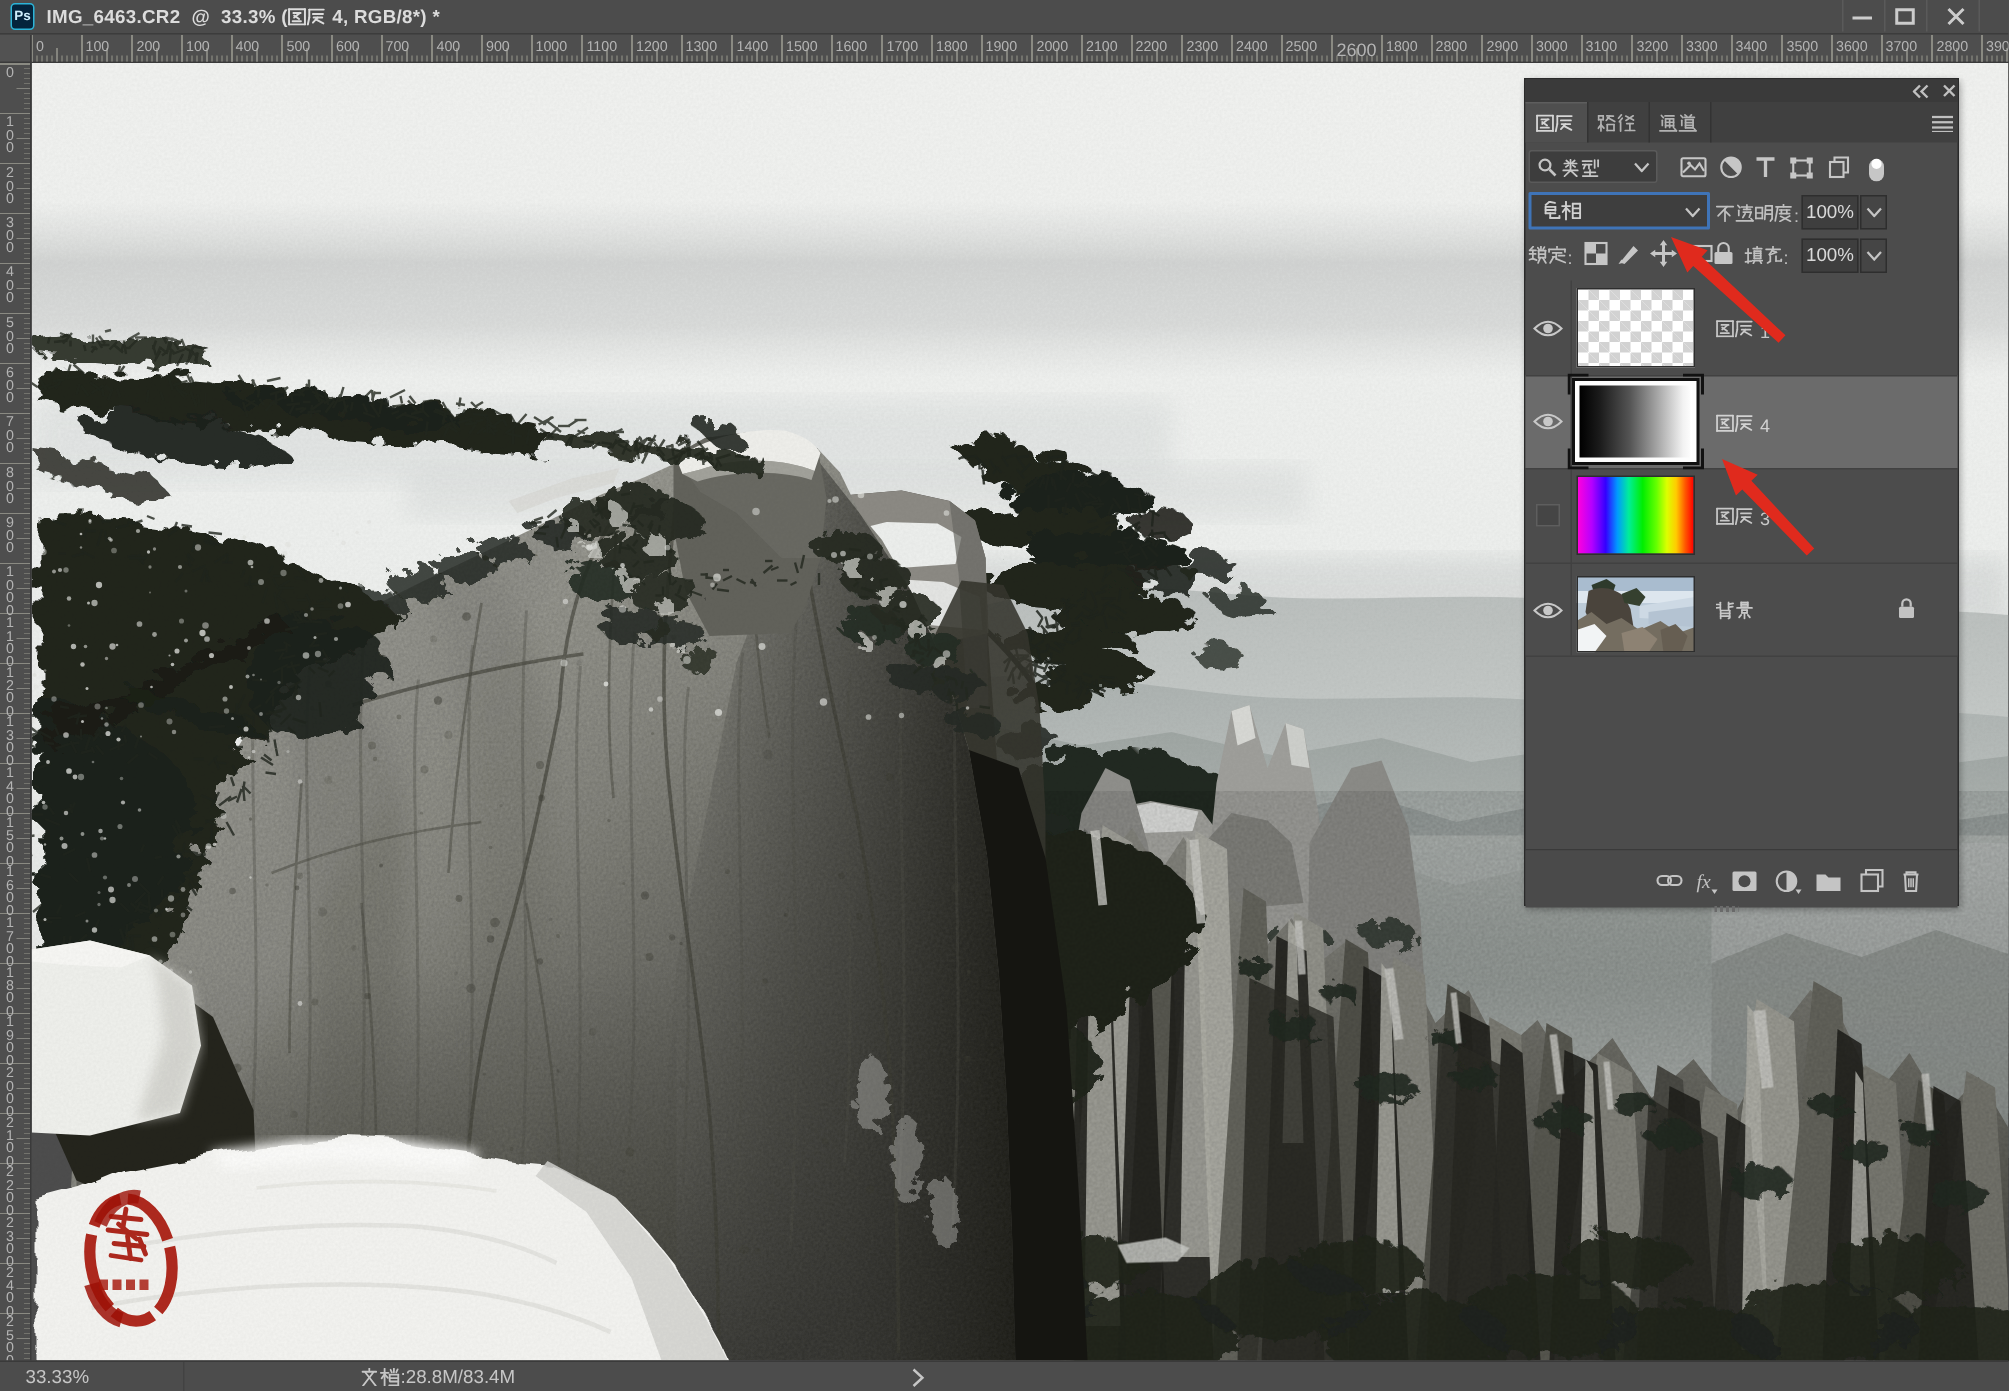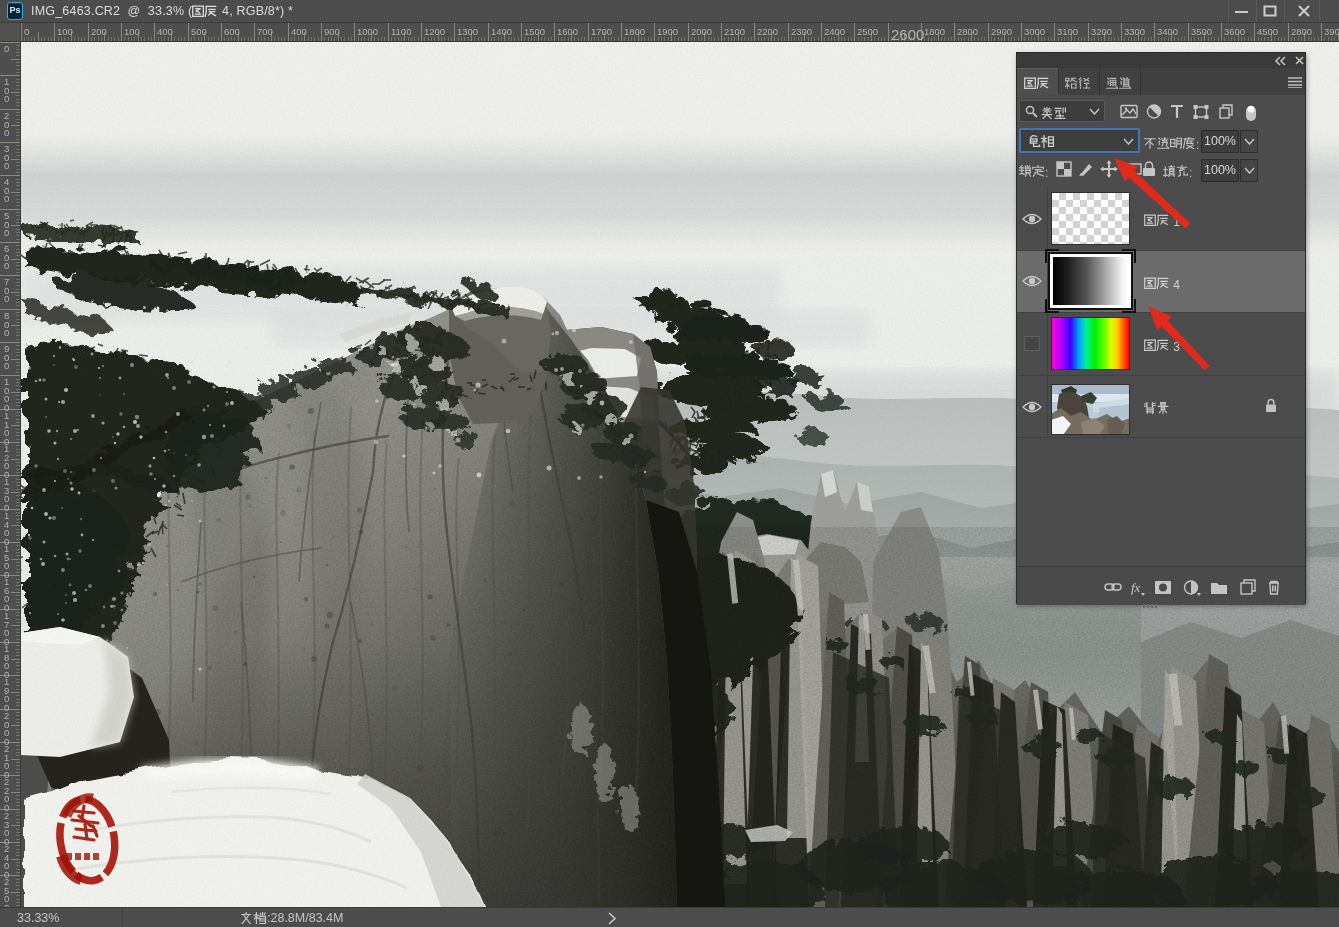--- a/index.html
+++ b/index.html
@@ -1545,21 +1545,21 @@
         <rect x="-21" y="15" width="6" height="7"></rect>
         <rect x="-12" y="15" width="6" height="7"></rect>
         <rect x="-3" y="15" width="6" height="7"></rect>
         <rect x="6" y="15" width="6" height="7"></rect>
       </g>
     </g>
     <rect x="0" y="0" width="1318" height="865" filter="url(#noise)" opacity="0.045"></rect>
   </svg>
 <div class="abs" style="left:0;top:0;width:1339px;height:23px;background:#4c4c4c;border-bottom:1px solid #3c3c3c">
     <div class="abs" style="left:7px;top:2px;width:16px;height:18px;background:#04243c;border:1.5px solid #2cb4d8;border-radius:3px;color:#cfeefb;font-size:9px;font-weight:bold;text-align:center;line-height:15px">Ps</div>
-    <div class="abs" style="left:31px;top:4px;font-size:12.5px;font-weight:normal;color:#dcdcdc;letter-spacing:0.2px;white-space:nowrap">IMG_6463.CR2&nbsp; @&nbsp; 33.3% (<svg width="26" height="12" viewBox="0 0 26 12" style="vertical-align:-2px">
+    <div class="abs" style="left:31px;top:4px;font-size:12.5px;font-weight:bold;color:#dcdcdc;letter-spacing:0.2px;white-space:nowrap">IMG_6463.CR2&nbsp; @&nbsp; 33.3% (<svg width="26" height="12" viewBox="0 0 26 12" style="vertical-align:-2px">
         <g stroke="#dcdcdc" stroke-width="1.30" stroke-linecap="round" opacity="1.00">
           <line x1="0.7" y1="1.1" x2="11.3" y2="1.1"></line>
           <line x1="0.7" y1="1.1" x2="0.7" y2="11.3"></line>
           <line x1="11.3" y1="1.1" x2="11.3" y2="11.3"></line>
           <line x1="0.7" y1="11.3" x2="11.3" y2="11.3"></line>
           <line x1="3.6" y1="3.6" x2="8.4" y2="3.6"></line>
           <line x1="7.9" y1="3.6" x2="4.1" y2="6.7"></line>
           <line x1="4.1" y1="5.3" x2="7.4" y2="7.7"></line>
           <line x1="3.1" y1="9.1" x2="8.6" y2="9.1"></line>
           <line x1="14.2" y1="1.4" x2="23.8" y2="1.4"></line>
@@ -1606,32 +1606,32 @@
     <div class="abs" style="left:536px;top:3px;font-size:9.5px;color:#b4b4b4">1600</div>
     <div class="abs" style="left:570px;top:3px;font-size:9.5px;color:#b4b4b4">1700</div>
     <div class="abs" style="left:603px;top:3px;font-size:9.5px;color:#b4b4b4">1800</div>
     <div class="abs" style="left:636px;top:3px;font-size:9.5px;color:#b4b4b4">1900</div>
     <div class="abs" style="left:670px;top:3px;font-size:9.5px;color:#b4b4b4">2000</div>
     <div class="abs" style="left:703px;top:3px;font-size:9.5px;color:#b4b4b4">2100</div>
     <div class="abs" style="left:736px;top:3px;font-size:9.5px;color:#b4b4b4">2200</div>
     <div class="abs" style="left:770px;top:3px;font-size:9.5px;color:#b4b4b4">2300</div>
     <div class="abs" style="left:803px;top:3px;font-size:9.5px;color:#b4b4b4">2400</div>
     <div class="abs" style="left:836px;top:3px;font-size:9.5px;color:#b4b4b4">2500</div>
-    <div class="abs" style="left:870px;top:3px;font-size:15px;color:#b4b4b4">2600</div>
+    <div class="abs" style="left:870px;top:3px;font-size:12px;color:#b4b4b4">2600</div>
     <div class="abs" style="left:903px;top:3px;font-size:9.5px;color:#b4b4b4">1800</div>
     <div class="abs" style="left:936px;top:3px;font-size:9.5px;color:#b4b4b4">2800</div>
     <div class="abs" style="left:970px;top:3px;font-size:9.5px;color:#b4b4b4">2900</div>
     <div class="abs" style="left:1003px;top:3px;font-size:9.5px;color:#b4b4b4">3000</div>
     <div class="abs" style="left:1036px;top:3px;font-size:9.5px;color:#b4b4b4">3100</div>
     <div class="abs" style="left:1070px;top:3px;font-size:9.5px;color:#b4b4b4">3200</div>
     <div class="abs" style="left:1103px;top:3px;font-size:9.5px;color:#b4b4b4">3300</div>
     <div class="abs" style="left:1136px;top:3px;font-size:9.5px;color:#b4b4b4">3400</div>
     <div class="abs" style="left:1170px;top:3px;font-size:9.5px;color:#b4b4b4">3500</div>
     <div class="abs" style="left:1203px;top:3px;font-size:9.5px;color:#b4b4b4">3600</div>
-    <div class="abs" style="left:1236px;top:3px;font-size:9.5px;color:#b4b4b4">4500</div>
+    <div class="abs" style="left:1236px;top:3px;font-size:9.5px;color:#b4b4b4">3700</div>
     <div class="abs" style="left:1270px;top:3px;font-size:9.5px;color:#b4b4b4">2800</div>
     <div class="abs" style="left:1303px;top:3px;font-size:9.5px;color:#b4b4b4">3900</div>
   </div>
 <div class="abs" style="left:0;top:42px;width:21px;height:865px;background:#4e4e4e;border-right:1px solid #3a3a3a;overflow:hidden">
     <div class="abs" style="left:16px;top:0;width:5px;height:865px;background:repeating-linear-gradient(to bottom,#73736d 0px,#73736d 1px,transparent 1px,transparent 3.333px)"></div>
     <div class="abs" style="left:11px;top:0;width:10px;height:865px;background:repeating-linear-gradient(to bottom,#84847e 0px,#84847e 1px,transparent 1px,transparent 16.666px)"></div>
     <div class="abs" style="left:0;top:0;width:21px;height:865px;background:repeating-linear-gradient(to bottom,#8a8a82 0px,#8a8a82 1px,transparent 1px,transparent 33.333px)"></div>
     <div class="abs" style="left:4px;top:3px;font-size:9.5px;line-height:8.5px;color:#b4b4b4">0</div>
     <div class="abs" style="left:4px;top:36px;font-size:9.5px;line-height:8.5px;color:#b4b4b4">1<br>0<br>0</div>
     <div class="abs" style="left:4px;top:70px;font-size:9.5px;line-height:8.5px;color:#b4b4b4">2<br>0<br>0</div>

